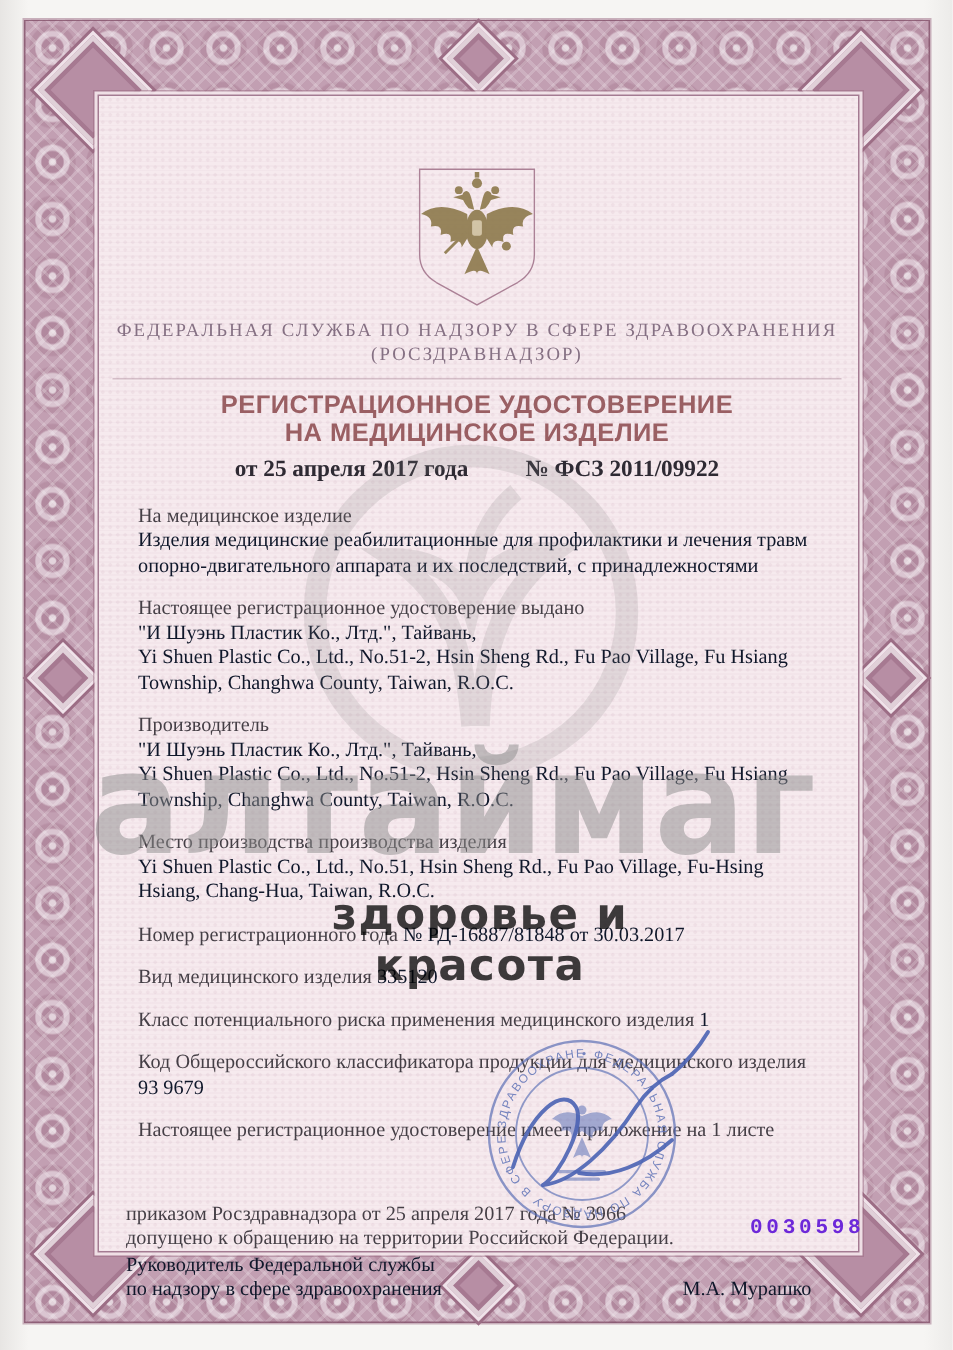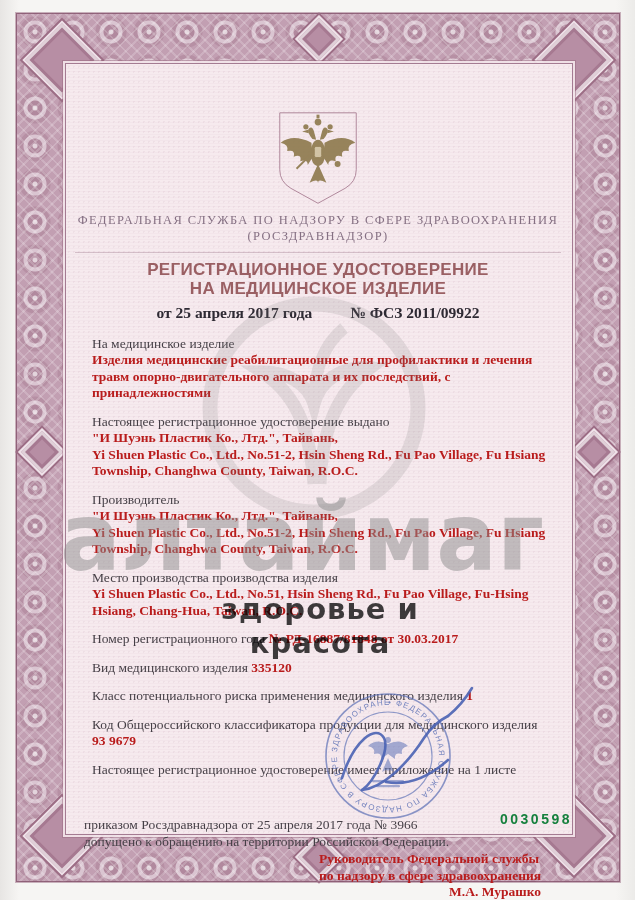--- a/index.html
+++ b/index.html
@@ -41,26 +41,26 @@
   .emblem{ text-align:center;margin-top:40px;height:97px;}
   .agency{ text-align:center;margin-top:6px;font-size:12.5px;line-height:15.5px;
     letter-spacing:1.4px;color:#857083;}
   .rule{margin:8px 10px 0 10px;border-top:1px solid rgba(150,110,130,.35);}
   .title{margin-top:7px;text-align:center;font-family:"Liberation Sans",sans-serif;
     font-weight:700;font-size:17px;line-height:19px;color:#9a5f63;letter-spacing:.3px;}
   .dateline{margin-top:7px;text-align:center;font-weight:700;font-size:15.5px;color:#2e2a33;
     display:flex;justify-content:center;gap:38px;}
   .p{margin:12px 0 0 0;}
   .p0{margin-top:14px;}
-  .b{font-weight:700;color:#b91c1c;}
+  .b{font-weight:400;color:#0f172a;}
   .footer{margin-top:39px;margin-left:-8px;}
-  .signer-row{display:flex;align-items:flex-end;justify-content:space-between;margin-top:1px;padding-right:6px;flex-direction:column;}
+  .signer-row{display:flex;align-items:flex-end;justify-content:space-between;margin-top:1px;padding-right:6px;}
   .serial{position:absolute;left:500px;top:811px;z-index:3;
-    font-family:Liberation Sans, sans-serif;font-weight:700;font-size:14px;
-    letter-spacing:2.5px;color:#15803d;}
+    font-family:Liberation Mono, monospace;font-weight:700;font-size:14px;
+    letter-spacing:2.5px;color:#6d28d9;}
   .stamp{position:absolute;left:320px;top:688px;z-index:3;opacity:.82;}
   .sig{position:absolute;left:328px;top:682px;z-index:4;}
   .wm{position:absolute;z-index:5;pointer-events:none;}
   .wm-logo{left:192px;top:288px;opacity:.17;}
   .wm-brand{left:60px;top:492px;width:460px;text-align:center;
     font-family:"DejaVu Sans",sans-serif;font-weight:700;font-size:90px;line-height:90px;
     color:#8d8d8d;opacity:.5;transform:scaleY(1.05);letter-spacing:0px;}
   .wm-tagline{left:150px;top:592px;width:340px;text-align:center;
     font-family:"DejaVu Sans",sans-serif;font-weight:700;font-size:29px;
     color:#000000;opacity:.75;letter-spacing:1px;}

